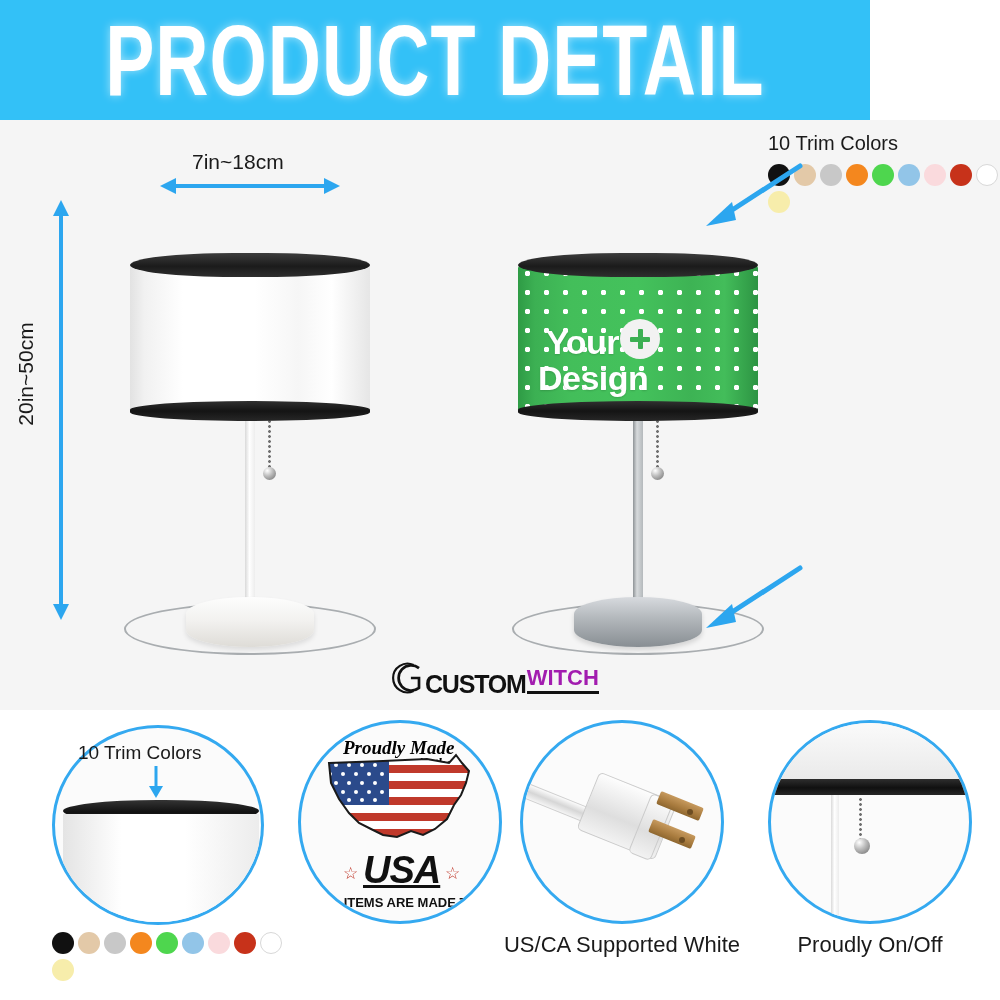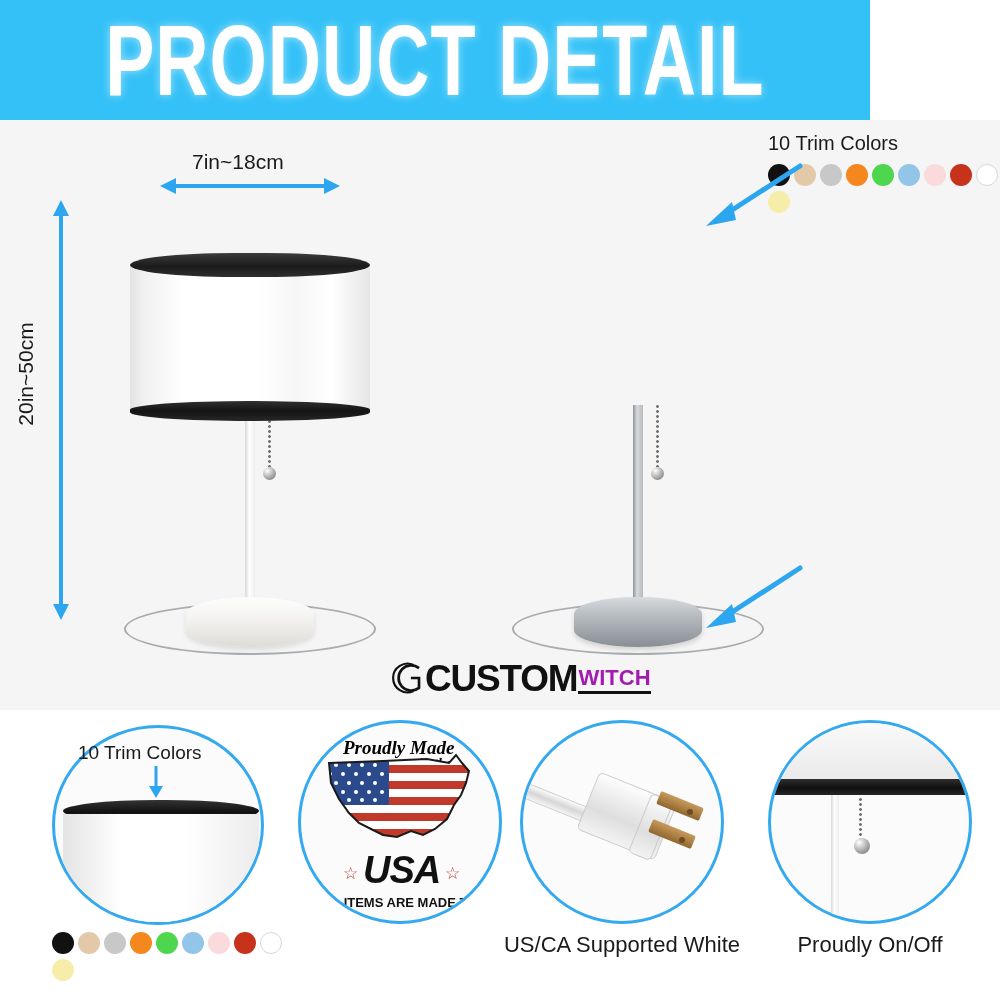--- a/index.html
+++ b/index.html
@@ -203,21 +203,21 @@
     display: flex;
     align-items: flex-end;
   }
   .logo-c {
     width: 36px; height: 36px;
     margin-right: -3px;
   }
   .logo-custom {
     font-family: "Liberation Sans", sans-serif;
     font-weight: 700;
-    font-size: 37px;
+    font-size: 25px;
     letter-spacing: -1.2px;
     color: #111111;
     line-height: 0.92;
   }
   .logo-witch-wrap {
     display: flex;
     flex-direction: column;
     margin-left: 1px;
     margin-bottom: 2px;
   }
@@ -281,20 +281,21 @@
     white-space: nowrap;
   }
   .usa-big {
     position: absolute;
     font-family: "Liberation Sans", sans-serif;
     font-weight: 700;
     font-style: italic;
     font-size: 38px;
     color: #111111;
     letter-spacing: -1px;
+    text-decoration: underline;
   }
   .usa-sub {
     position: absolute;
     font-family: "Liberation Sans", sans-serif;
     font-weight: 700;
     font-size: 13px;
     color: #111111;
     white-space: nowrap;
   }
   .usa-star {
@@ -404,20 +405,29 @@
     </div>
   </div>
 
   <div class="lamp" style="left:508px; top:70px; width:260px; height:500px;">
     <div class="cord" style="left:4px; top:413px; width:248px; height:48px;"></div>
     <div class="pole pole-silver" style="left:125px; top:215px; width:10px; height:225px;"></div>
     <div class="base base-silver" style="left:66px; top:407px; width:128px; height:50px;"></div>
     <div class="chain" style="left:148px; top:214px; height:66px;"></div>
     <div class="chain-bead" style="left:143px; top:277px;"></div>
 
+    <div class="shade-wrap" style="left:10px; top:63px; width:240px; height:165px;">
+      <div class="shade-body shade-green" style="height:150px;"></div>
+      <div class="shade-top-rim"></div>
+      <div class="shade-bottom-rim" style="top:148px;"></div>
+
+      <div class="design-text" style="left:28px; top:72px;">Your</div>
+      <div class="plus-badge" style="left:102px; top:66px;"></div>
+      <div class="design-text" style="left:20px; top:108px;">Design</div>
+    </div>
   </div>
 
   <svg class="arrow-svg" style="left:700px; top:38px;" width="110" height="70" viewBox="0 0 110 70">
     <line x1="100" y1="8" x2="26" y2="56" stroke="#2ca6ef" stroke-width="5" stroke-linecap="round"></line>
     <polygon points="6,68 32,44 36,62" fill="#2ca6ef"></polygon>
   </svg>
 
   <svg class="arrow-svg" style="left:700px; top:440px;" width="110" height="70" viewBox="0 0 110 70">
     <line x1="100" y1="8" x2="26" y2="56" stroke="#2ca6ef" stroke-width="5" stroke-linecap="round"></line>
     <polygon points="6,68 32,44 36,62" fill="#2ca6ef"></polygon>

